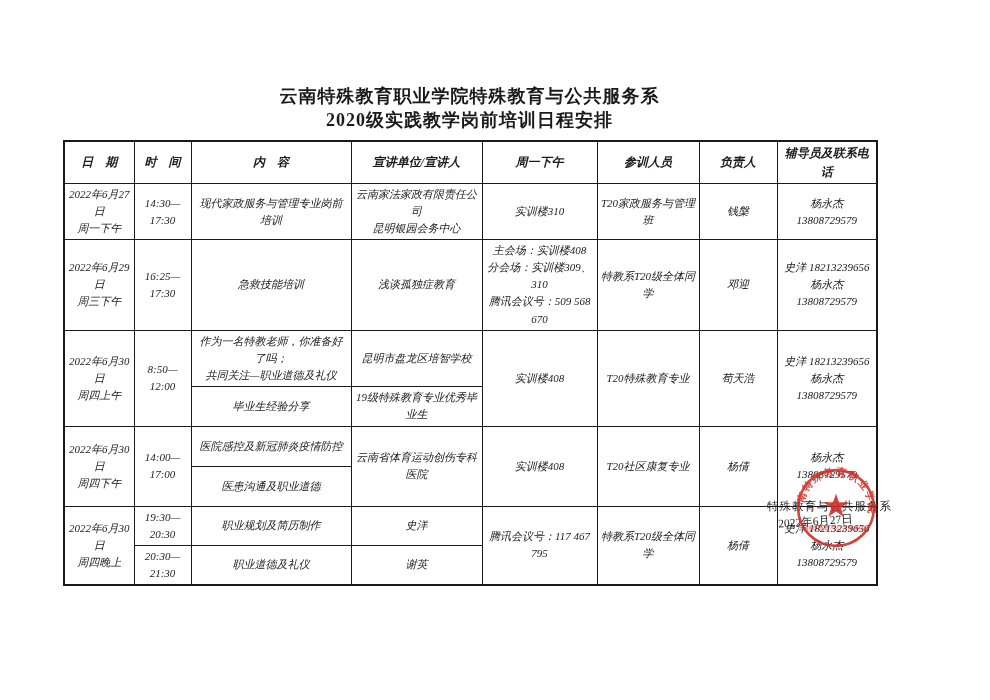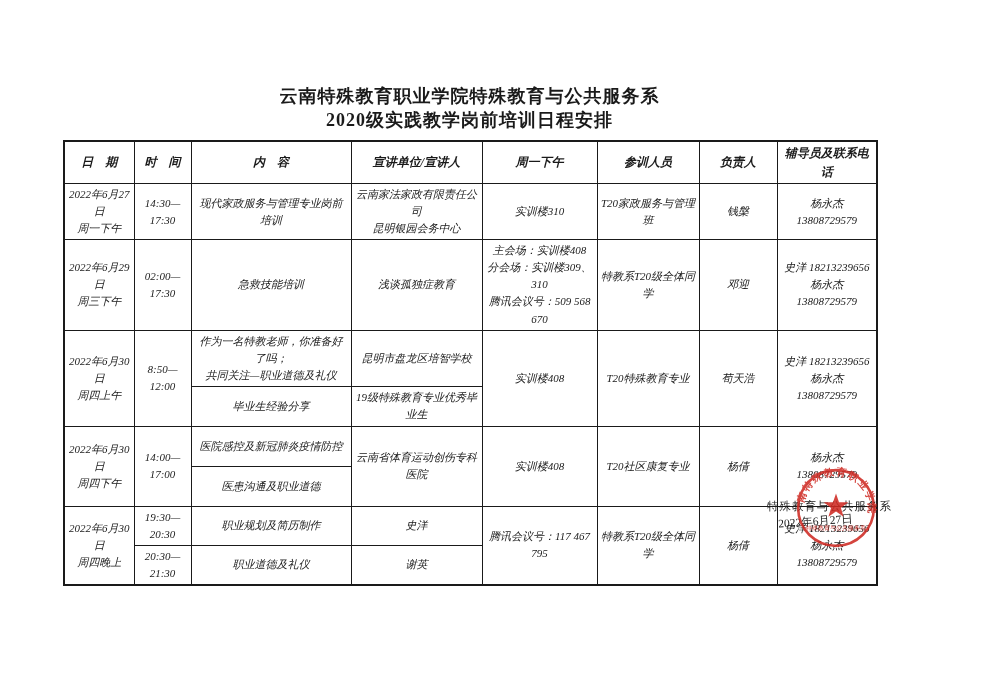--- a/index.html
+++ b/index.html
@@ -86,21 +86,21 @@
       <td>云南家法家政有限责任公司
 昆明银园会务中心</td>
       <td>实训楼310</td>
       <td>T20家政服务与管理班</td>
       <td>钱槃</td>
       <td>杨永杰 13808729579</td>
     </tr>
     <tr class="h-r2">
       <td>2022年6月29日
 周三下午</td>
-      <td>02:00—17:30</td>
+      <td>16:25—17:30</td>
       <td>急救技能培训</td>
       <td>浅谈孤独症教育</td>
       <td>主会场：实训楼408
 分会场：实训楼309、310
 腾讯会议号：509 568 670</td>
       <td>特教系T20级全体同学</td>
       <td>邓迎</td>
       <td>史洋 18213239656
 杨永杰 13808729579</td>
     </tr>

